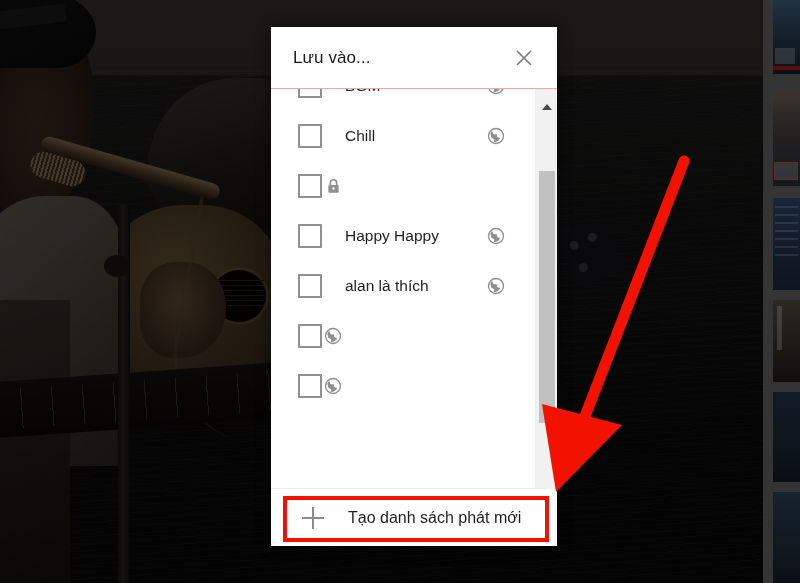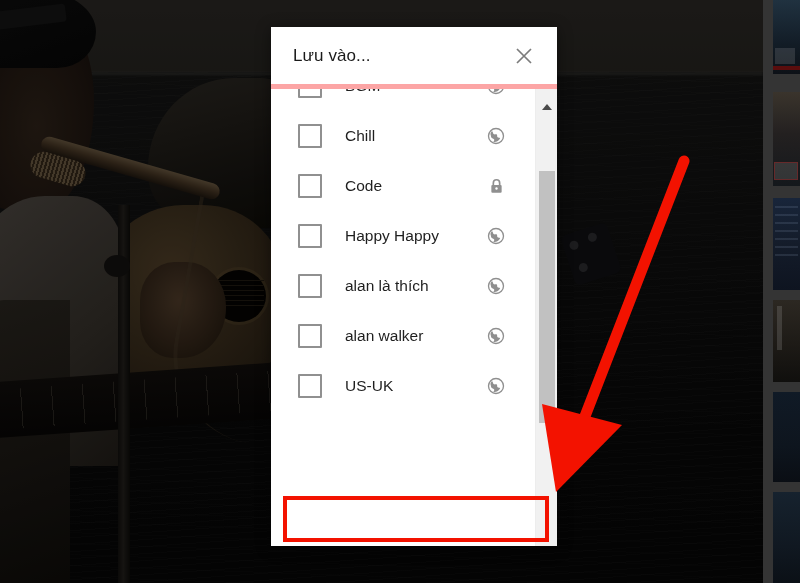--- a/index.html
+++ b/index.html
@@ -164,21 +164,21 @@
     display: flex;
     flex-direction: column;
     overflow: hidden;
   }
   .dialog-header {
     height: 62px;
     flex: 0 0 62px;
     display: flex;
     align-items: center;
     padding: 0 16px 0 22px;
-    border-bottom: 5px solid #fca5a5;
+    border-bottom: 1px solid #fca5a5;
   }
   .dialog-title {
     flex: 1 1 auto;
     font-size: 17px;
     color: #1a1a1a;
     letter-spacing: .1px;
   }
   .close-btn {
     width: 34px; height: 34px;
     display: flex; align-items: center; justify-content: center;
@@ -389,21 +389,20 @@
                 <g fill="none" stroke="#8f8f8f" stroke-width="1.6">
                   <circle cx="12" cy="12" r="9"></circle>
                 </g>
                 <path fill="#8f8f8f" d="M7 6c1.8 1.2 1 3.2 2.6 3.9 1.4.6 2.4-.6 3.4.4.9.9-.2 2.4.9 3.2 1 .8 2.4.1 3.1 1.1-1.2 2.7-3.9 4.6-7 4.6-.4 0-.9 0-1.3-.1.6-1 1.6-1.8 1.1-3-.5-1.3-2.4-1-3.2-2.1C5.6 12.7 6 10.8 5.2 9.7 5.6 8.3 6.2 7 7 6z"></path>
               </svg>
           </div>
         </div>
 
         <div class="row">
           <div class="cbox"></div>
-          <div class="row-label">Code</div>
           <div class="vis-icon">
             <svg width="19" height="19" viewBox="0 0 24 24">
               <path d="M8 10V7.5a4 4 0 0 1 8 0V10" fill="none" stroke="#8f8f8f" stroke-width="2.1"></path>
               <rect x="5.5" y="10" width="13" height="10" rx="1.3" fill="#8f8f8f"></rect>
               <circle cx="12" cy="14.6" r="1.5" fill="#ffffff"></circle>
             </svg>
           </div>
         </div>
 
 
@@ -428,34 +427,32 @@
                 <g fill="none" stroke="#8f8f8f" stroke-width="1.6">
                   <circle cx="12" cy="12" r="9"></circle>
                 </g>
                 <path fill="#8f8f8f" d="M7 6c1.8 1.2 1 3.2 2.6 3.9 1.4.6 2.4-.6 3.4.4.9.9-.2 2.4.9 3.2 1 .8 2.4.1 3.1 1.1-1.2 2.7-3.9 4.6-7 4.6-.4 0-.9 0-1.3-.1.6-1 1.6-1.8 1.1-3-.5-1.3-2.4-1-3.2-2.1C5.6 12.7 6 10.8 5.2 9.7 5.6 8.3 6.2 7 7 6z"></path>
               </svg>
           </div>
         </div>
 
         <div class="row">
           <div class="cbox"></div>
-          <div class="row-label">alan walker</div>
-          <div class="vis-icon">
-            <svg width="20" height="20" viewBox="0 0 24 24">
-                <g fill="none" stroke="#8f8f8f" stroke-width="1.6">
-                  <circle cx="12" cy="12" r="9"></circle>
-                </g>
-                <path fill="#8f8f8f" d="M7 6c1.8 1.2 1 3.2 2.6 3.9 1.4.6 2.4-.6 3.4.4.9.9-.2 2.4.9 3.2 1 .8 2.4.1 3.1 1.1-1.2 2.7-3.9 4.6-7 4.6-.4 0-.9 0-1.3-.1.6-1 1.6-1.8 1.1-3-.5-1.3-2.4-1-3.2-2.1C5.6 12.7 6 10.8 5.2 9.7 5.6 8.3 6.2 7 7 6z"></path>
-              </svg>
-          </div>
-        </div>
-
-        <div class="row">
-          <div class="cbox"></div>
-          <div class="row-label">US-UK</div>
+          <div class="vis-icon">
+            <svg width="20" height="20" viewBox="0 0 24 24">
+                <g fill="none" stroke="#8f8f8f" stroke-width="1.6">
+                  <circle cx="12" cy="12" r="9"></circle>
+                </g>
+                <path fill="#8f8f8f" d="M7 6c1.8 1.2 1 3.2 2.6 3.9 1.4.6 2.4-.6 3.4.4.9.9-.2 2.4.9 3.2 1 .8 2.4.1 3.1 1.1-1.2 2.7-3.9 4.6-7 4.6-.4 0-.9 0-1.3-.1.6-1 1.6-1.8 1.1-3-.5-1.3-2.4-1-3.2-2.1C5.6 12.7 6 10.8 5.2 9.7 5.6 8.3 6.2 7 7 6z"></path>
+              </svg>
+          </div>
+        </div>
+
+        <div class="row">
+          <div class="cbox"></div>
           <div class="vis-icon">
             <svg width="20" height="20" viewBox="0 0 24 24">
                 <g fill="none" stroke="#8f8f8f" stroke-width="1.6">
                   <circle cx="12" cy="12" r="9"></circle>
                 </g>
                 <path fill="#8f8f8f" d="M7 6c1.8 1.2 1 3.2 2.6 3.9 1.4.6 2.4-.6 3.4.4.9.9-.2 2.4.9 3.2 1 .8 2.4.1 3.1 1.1-1.2 2.7-3.9 4.6-7 4.6-.4 0-.9 0-1.3-.1.6-1 1.6-1.8 1.1-3-.5-1.3-2.4-1-3.2-2.1C5.6 12.7 6 10.8 5.2 9.7 5.6 8.3 6.2 7 7 6z"></path>
               </svg>
           </div>
         </div>
 
@@ -466,20 +463,26 @@
           <span>
             <svg width="12" height="8" viewBox="0 0 12 8">
                 <path d="M6 1 L11 7 L1 7 Z" fill="#4a4a4a"></path>
               </svg>
           </span>
         </div>
         <div class="sb-thumb"></div>
       </div>
     </div>
 
+    <div class="dialog-footer">
+      <div class="create-btn">
+        <span class="plus-icon"></span>
+        <span class="create-label">Tạo danh sách phát mới</span>
+      </div>
+    </div>
   </div>
 
   <div class="hl-box"></div>
 
   <svg class="arrow-svg" viewBox="0 0 800 583">
     <path d="M684 161 L582 424" stroke="#f31200" stroke-width="11" stroke-linecap="round" fill="none"></path>
     <path d="M556 492 L542 404 L622 425 Z" fill="#f31200"></path>
   </svg>
 
 </div>

